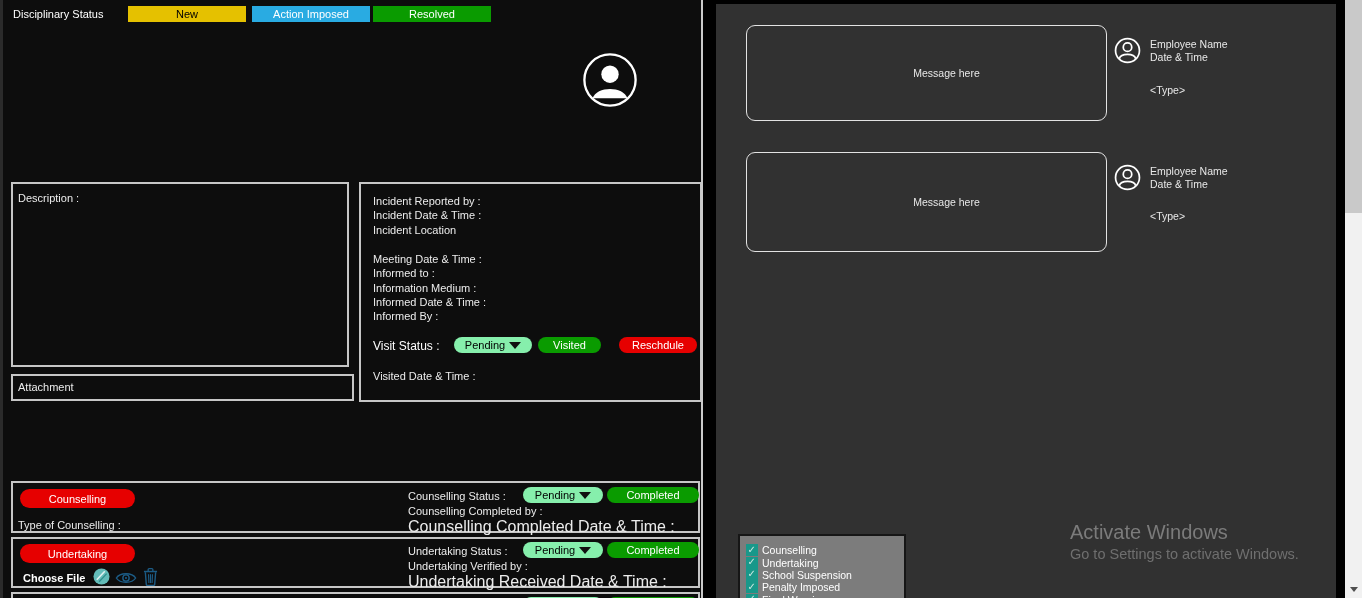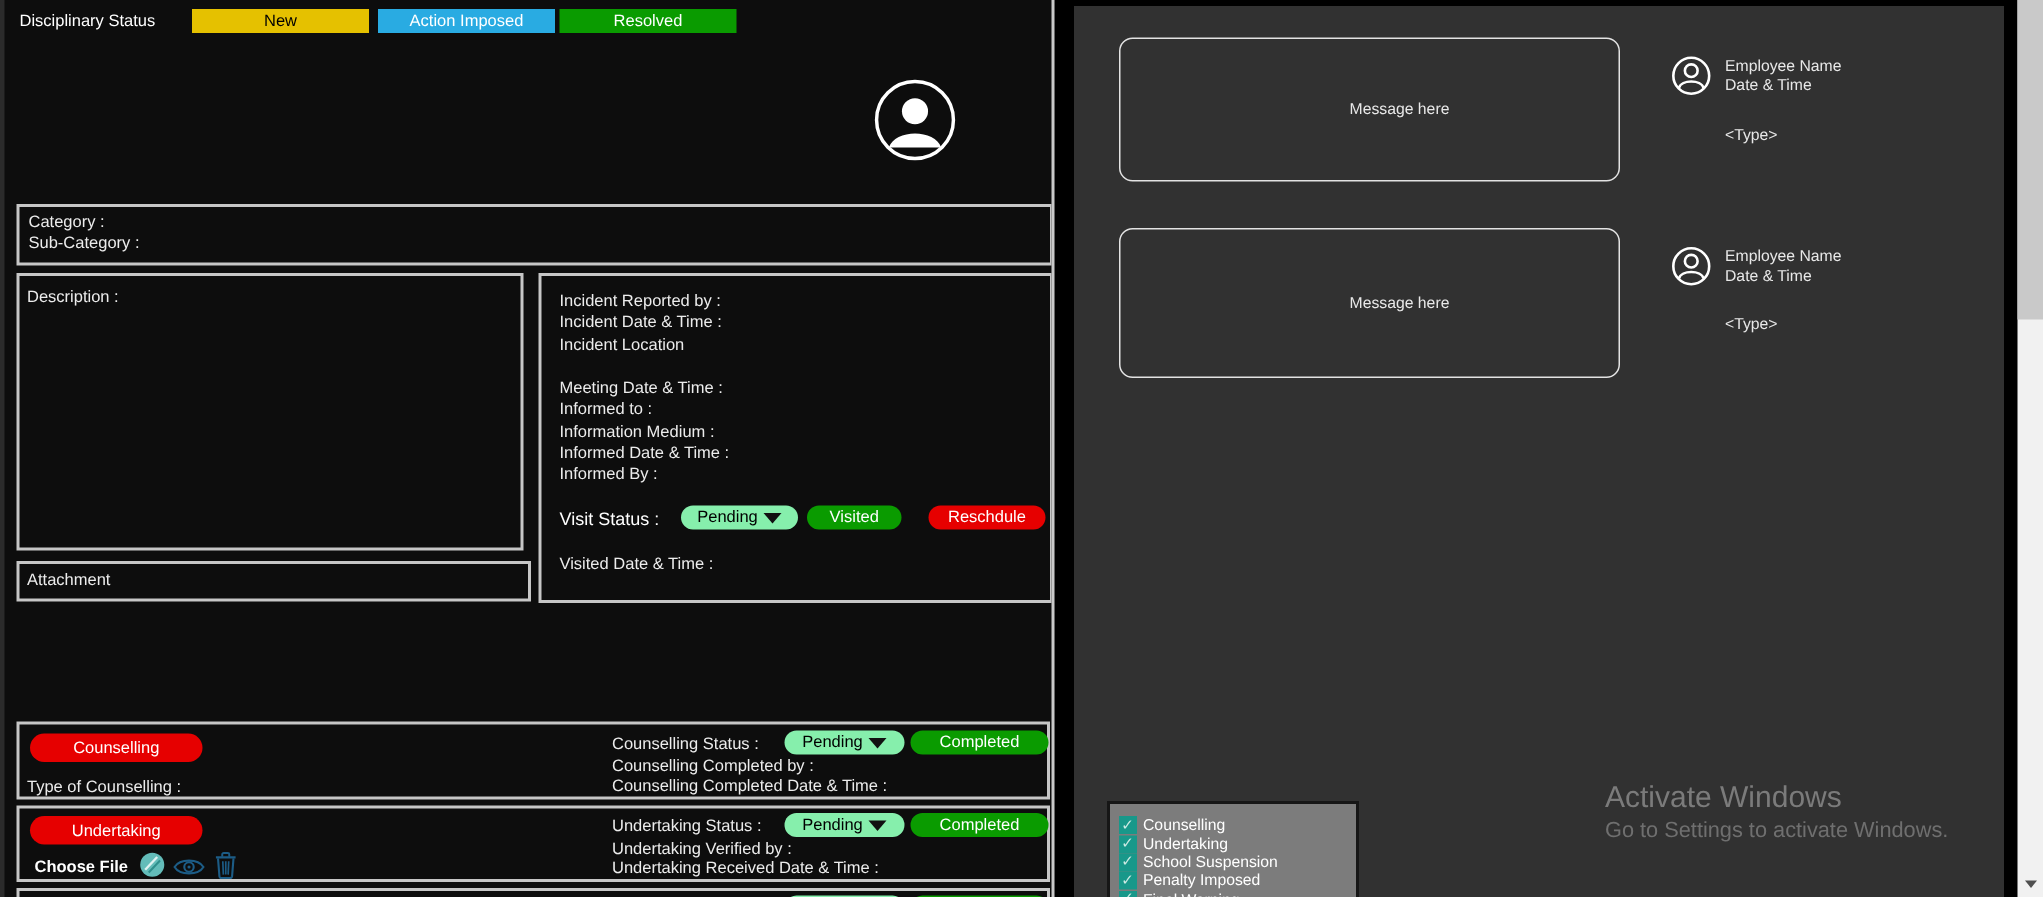--- a/index.html
+++ b/index.html
@@ -48,31 +48,31 @@
   .v-visited   { left:177px; top:153px; width:63px; }
   .v-resched   { left:258px; top:153px; width:78px; }
 
   .action-pill { position:absolute; left:7px; top:6px; width:115px; height:19px;
     background:#e60000; color:#fff; border-radius:10px; font-size:11px;
     display:flex; align-items:center; justify-content:center; cursor:pointer; }
   .status-label { position:absolute; left:395px; top:7px; color:#ececec; font-size:11px; }
   .st-pending   { left:510px; top:4px; width:80px; }
   .st-completed { left:594px; top:4px; width:92px; }
   .sub1 { position:absolute; left:395px; top:22px; color:#ececec; font-size:11px; }
-  .sub2 { position:absolute; left:395px; top:35px; color:#ececec; font-size:11px; }
+  .sub2 { position:absolute; left:395px; top:35px; color:#ececec; font-size:16px; }
 
   .choose-file { position:absolute; left:10px; top:33px; color:#fff; font-size:11px; font-weight:bold; cursor:pointer; }
   .icon-attach { position:absolute; left:80px;  top:29px; width:17px; height:17px; cursor:pointer; }
   .icon-eye    { position:absolute; left:102px; top:32px; width:22px; height:14px; cursor:pointer; }
   .icon-trash  { position:absolute; left:130px; top:28px; width:15px; height:19px; cursor:pointer; }
 
   
   .right-panel { position:absolute; left:716px; top:4px; width:620px; height:594px;
     background:#313131; overflow:hidden; }
-  .msg-card { position:absolute; left:30px; width:334px; height:96px;
+  .msg-card { position:absolute; left:30px; width:361px; height:96px;
     border:1px solid #e3e3e3; border-radius:9px; display:flex; align-items:center;
     justify-content:center; color:#e8e8e8; font-size:10.5px; cursor:text;padding-left:40px; }
   .card-1 { top:21px; }
   .card-2 { top:148px; height:100px; }
   .avatar-sm { position:absolute; left:398px; width:27px; height:27px; }
   .emp-block { position:absolute; left:434px; color:#e8e8e8; font-size:10.5px; line-height:13px; }
   .type-ph { position:absolute; left:434px; color:#e8e8e8; font-size:10.5px; cursor:text; }
 
   .legend { position:absolute; left:22px; top:530px; width:168px; height:84px;
     background:#7c7c7c; border:2px solid #161616; padding:8px 0 0 6px; }
@@ -104,26 +104,20 @@
   <div class="btn btn-new">New</div>
   <div class="btn btn-action">Action Imposed</div>
   <div class="btn btn-resolved">Resolved</div>
 
   <svg class="avatar-lg" viewBox="0 0 60 60">
     <circle cx="30" cy="30" r="26.5" fill="none" stroke="#fff" stroke-width="2.4"></circle>
     <circle cx="30" cy="24" r="9" fill="#fff"></circle>
     <path d="M12 49 C16 36 44 36 48 49 Z" fill="#fff"></path>
   </svg>
 
-  <div class="box category-box">
-    <div class="lines" style="left:6px; top:3px; font-size:11px;">
-      <div class="line">Category :</div>
-      <div class="line">Sub-Category :</div>
-    </div>
-  </div>
 
   <div class="box description-box">
     <div class="small-label" style="left:5px; top:8px;">Description :</div>
   </div>
 
   <div class="box attachment-box">
     <div class="small-label" style="left:5px; top:5px;">Attachment</div>
   </div>
 
   <div class="box incident-box">

